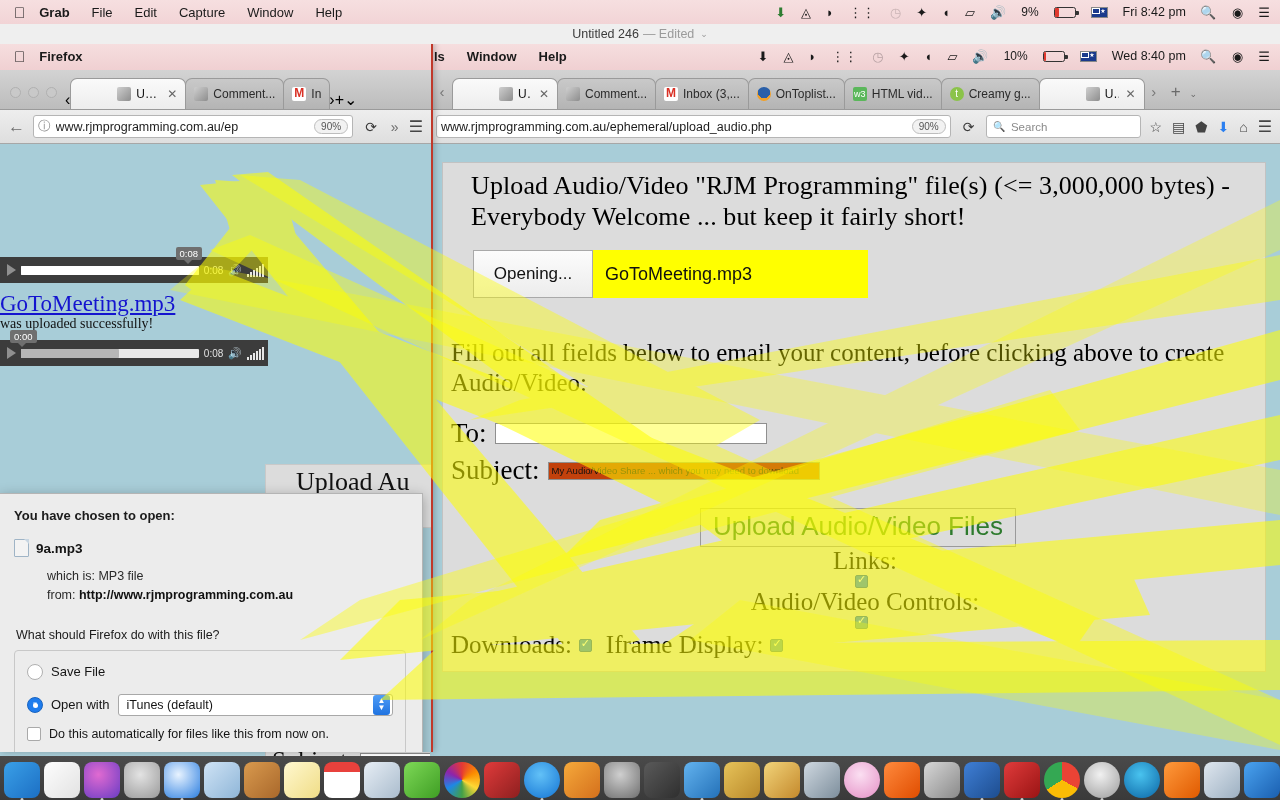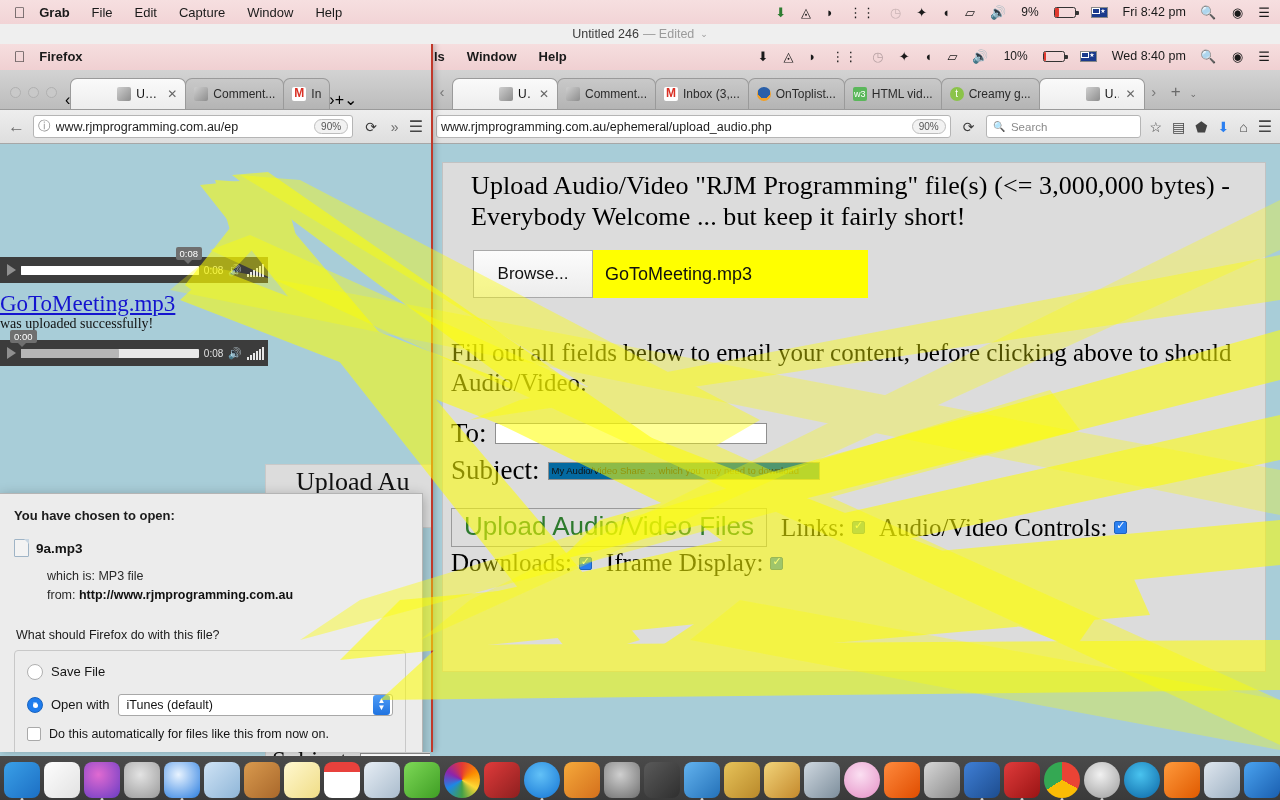--- a/index.html
+++ b/index.html
@@ -122,25 +122,25 @@
   .doc h2{
     font-size:25px; font-weight:normal; line-height:1.2;
     padding:18px 18px 0 8px; margin-top:22px;
   }
   .fieldrow{ display:flex; align-items:center; padding-left:8px; }
   .fieldrow .lab{ font-size:27px; }
   .inp-to{
     width:272px;height:21px;background:#fff;border:1px solid #8f8f8f;margin-left:8px;
   }
   .inp-subj{
-    width:272px;height:18px;background:#0369a1;border:1px solid #8f8f8f;margin-left:8px;
+    width:272px;height:18px;background:#c2410c;border:1px solid #8f8f8f;margin-left:8px;
     font-family:"Liberation Sans",sans-serif;font-size:9.5px;color:#111;
     display:flex;align-items:center;padding:0 3px;overflow:hidden;white-space:nowrap;
   }
-  .submitrow{ display:flex; align-items:center; padding-left:8px; margin-top:22px; flex-wrap:wrap; }
+  .submitrow{ display:flex; align-items:center; padding-left:8px; margin-top:22px; flex-wrap:wrap;flex-direction:column; }
   .submitbtn{
     background:#dcdcdc;border:1px solid #9a9a9a;padding:2px 12px 4px 12px;
     font-family:"Liberation Sans",sans-serif;font-size:26px;color:#2d7a2d;
   }
   .cbl{font-size:25px;margin-left:14px;}
   .cb{
     width:13px;height:13px;background:#2a7ff0;border:1px solid #1f63bd;border-radius:2px;
     display:inline-block;position:relative;margin-left:7px;vertical-align:middle;
   }
   .cb:after{content:"✓";position:absolute;left:1px;top:-3px;color:#fff;font-size:11px;font-family:"DejaVu Sans",sans-serif;}
@@ -348,25 +348,25 @@
     <span class="navicon" style="color:#2a7ff0">⬇</span>
     <span class="navicon">⌂</span>
     <span class="navicon" style="font-size:16px">☰</span>
   </div>
 
   <div class="page">
     <div class="doc">
       <h1>Upload Audio/Video "RJM Programming" file(s) (&lt;= 3,000,000 bytes) - Everybody Welcome ... but keep it fairly short!</h1>
 
       <div class="filerow">
-        <div class="browsebtn">Browse...</div>
+        <div class="browsebtn">Opening...</div>
         <div class="filename">GoToMeeting.mp3</div>
       </div>
 
-      <h2>Fill out all fields below to email your content, before clicking above to should Audio/Video:</h2>
+      <h2>Fill out all fields below to email your content, before clicking above to create Audio/Video:</h2>
 
       <div style="height:20px"></div>
       <div class="fieldrow">
         <span class="lab">To:</span>
         <span class="inp-to"></span>
       </div>
       <div class="fieldrow" style="margin-top:6px">
         <span class="lab">Subject:</span>
         <span class="inp-subj">My Audio/Video Share ... which you may need to download</span>
       </div>

